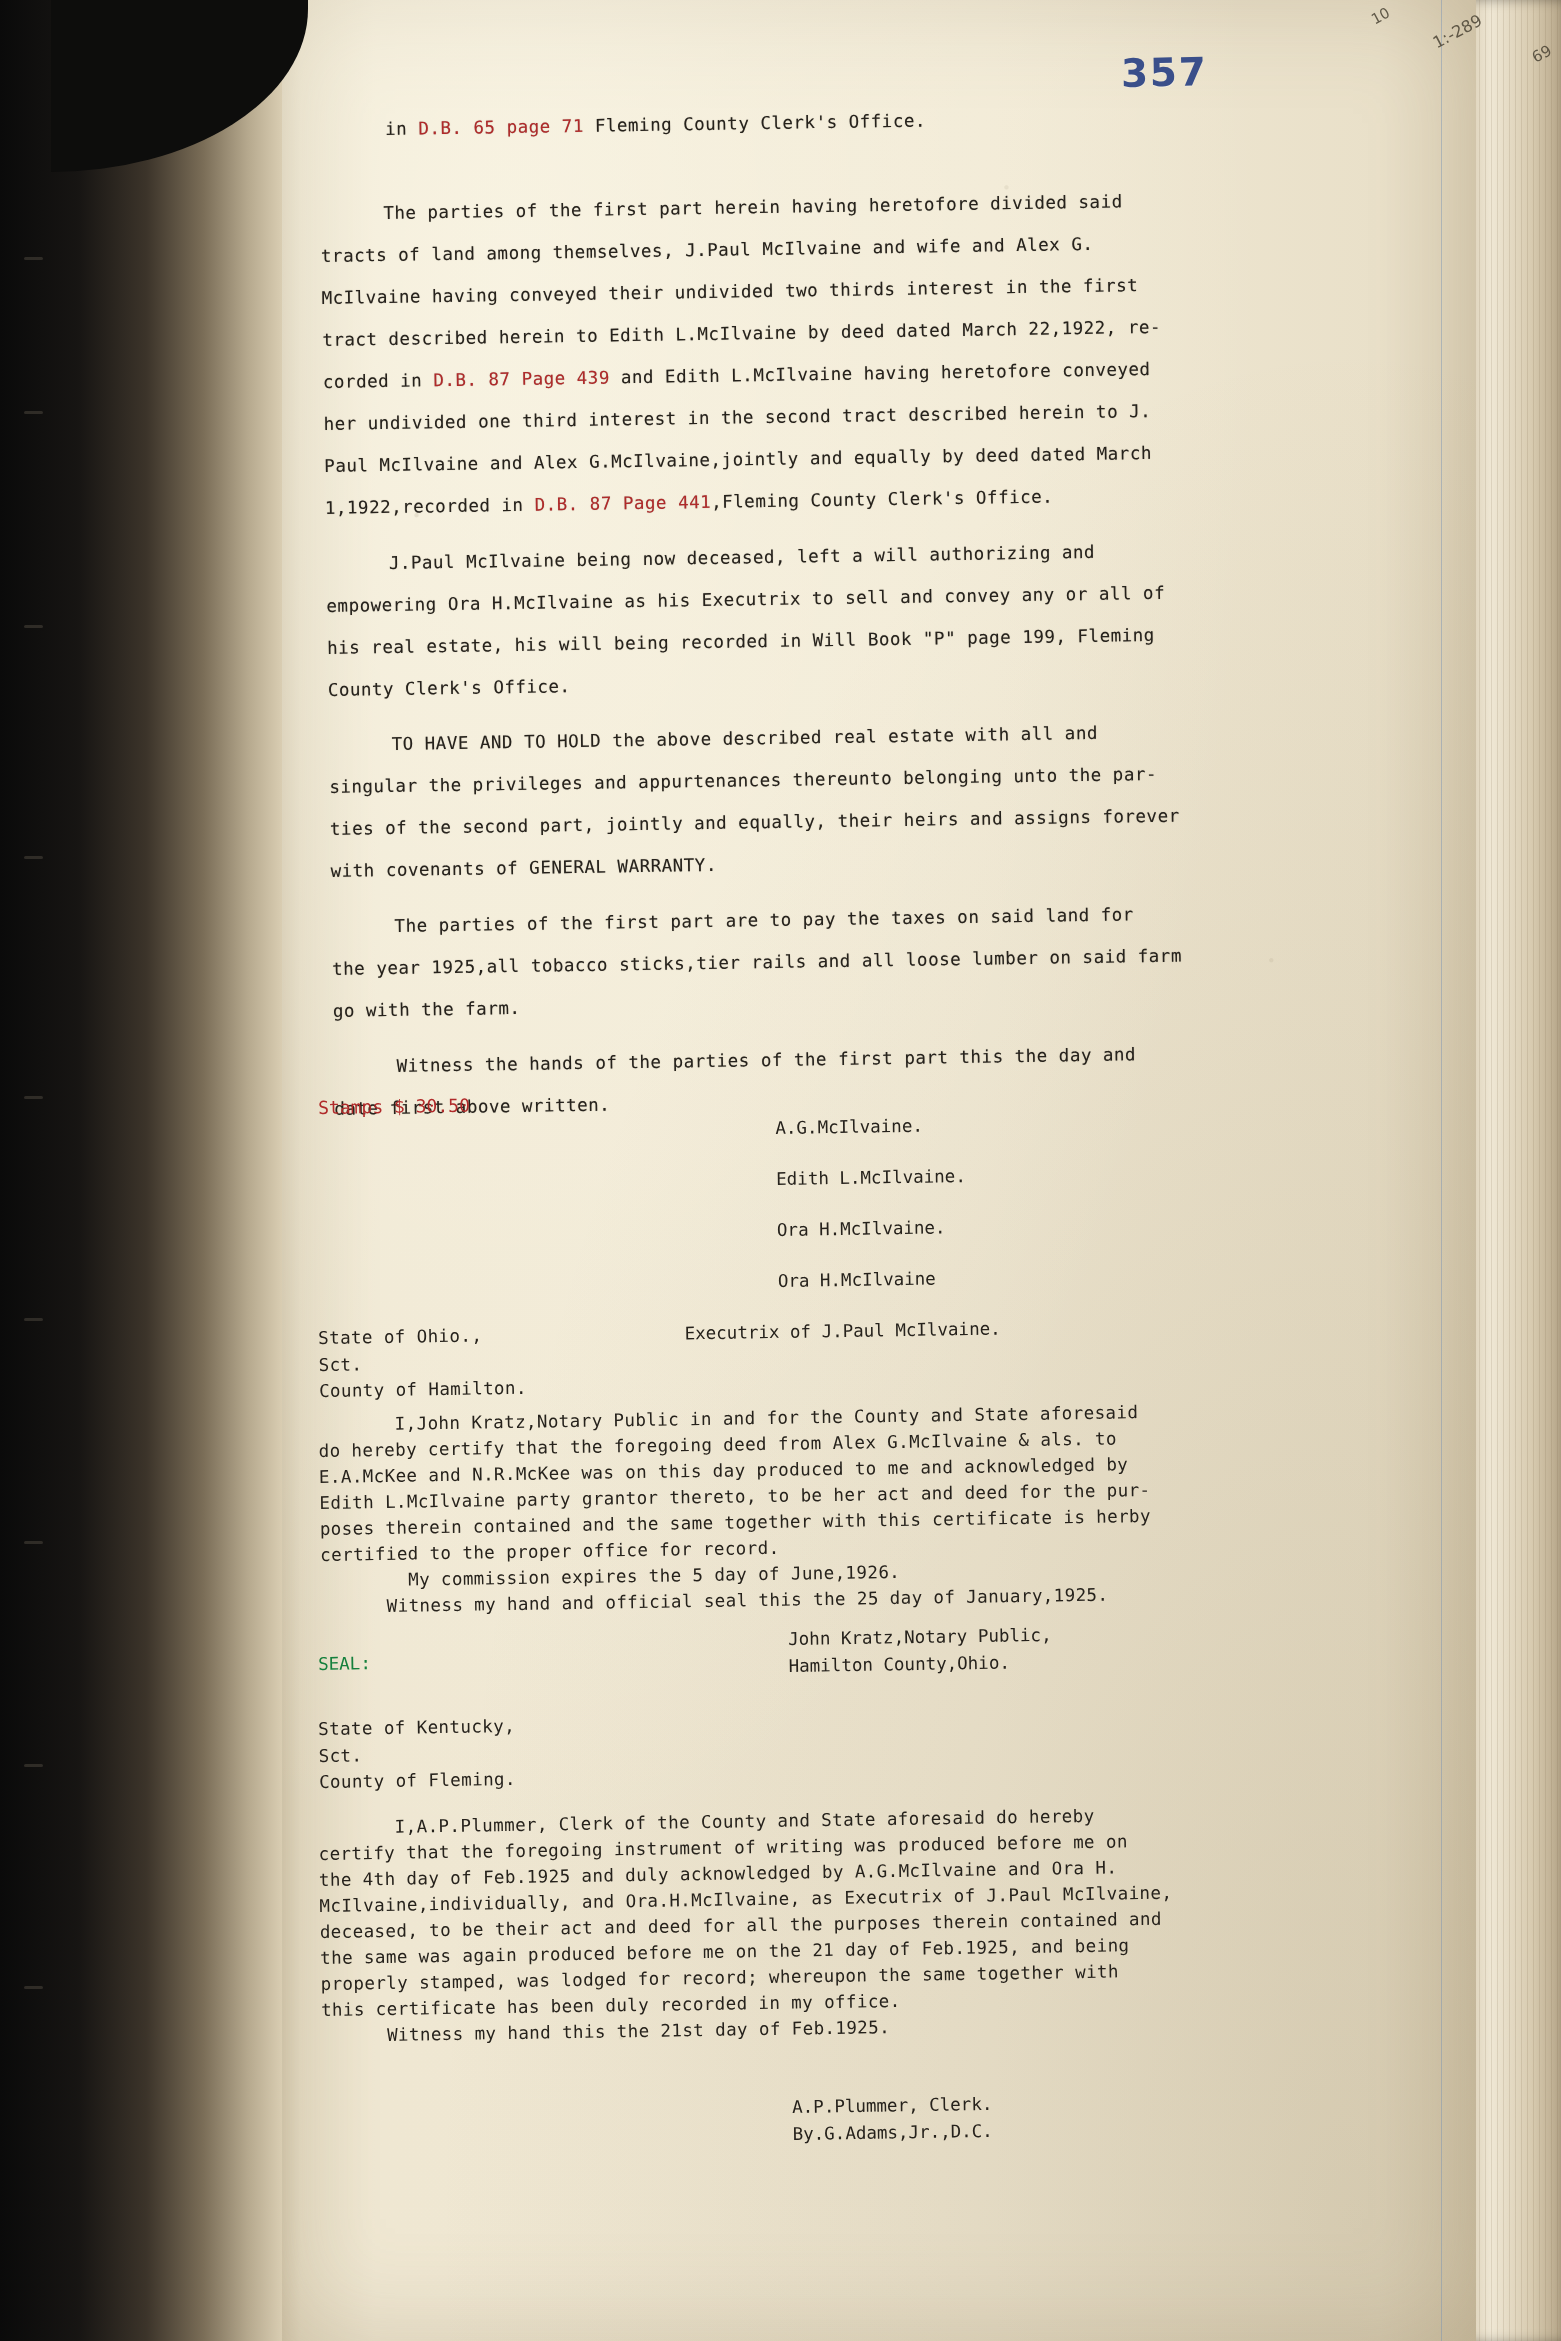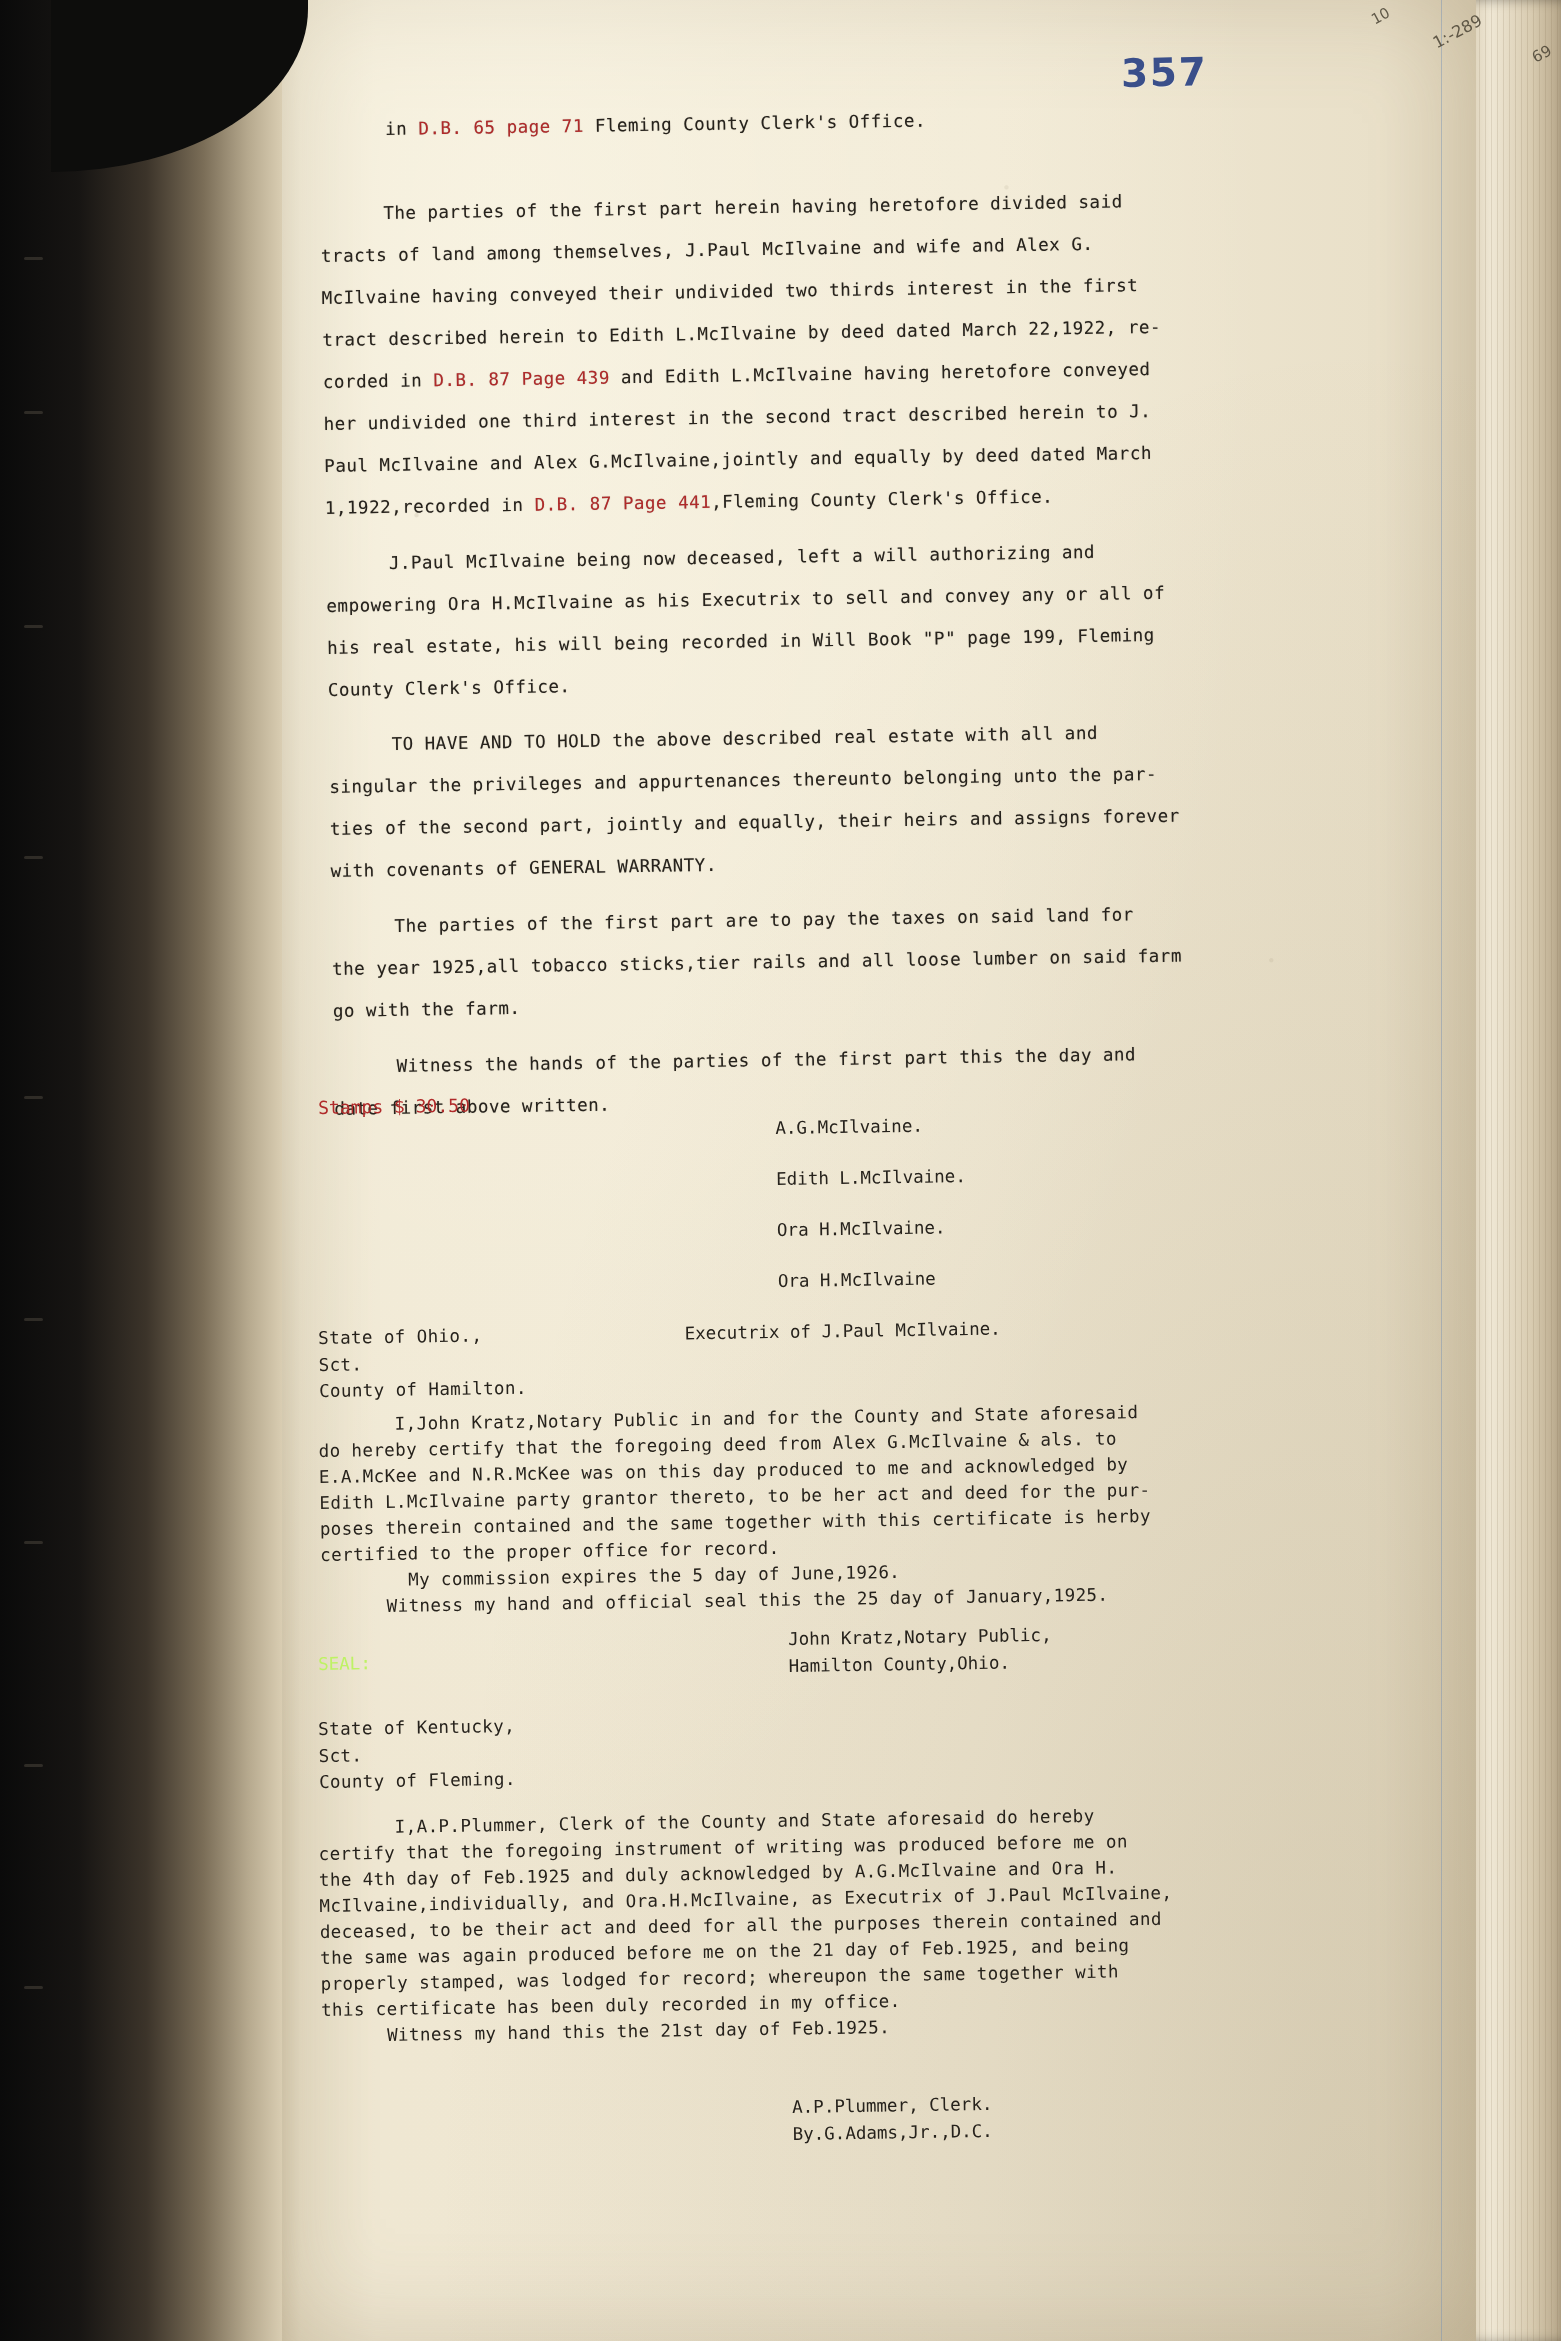--- a/index.html
+++ b/index.html
@@ -215,21 +215,21 @@
   .ohio-hdr   { top: 1325px; }
   .ohio-body  { top: 1412px; }
   .ky-hdr     { top: 1716px; }
   .ky-body    { top: 1815px; }
 
   .seal-label {
     position: absolute;
     left: 318px;
     top: 1654px;
     font-size: 17.5px;
-    color: #bef264;
+    color: #15803d;
     transform: rotate(-0.9deg);
     transform-origin: left top;
   }
   .notary-sig {
     position: absolute;
     left: 788px;
     top: 1626px;
     font-size: 17.5px;
     line-height: 26.5px;
     color: #26221c;

